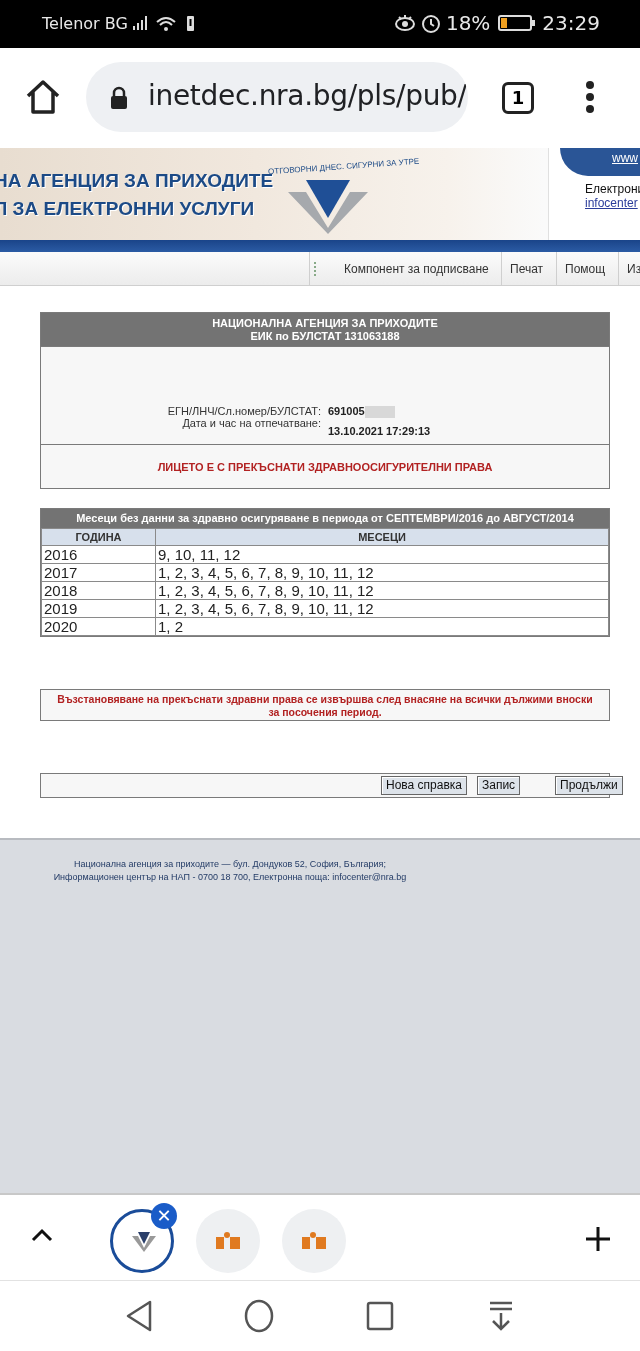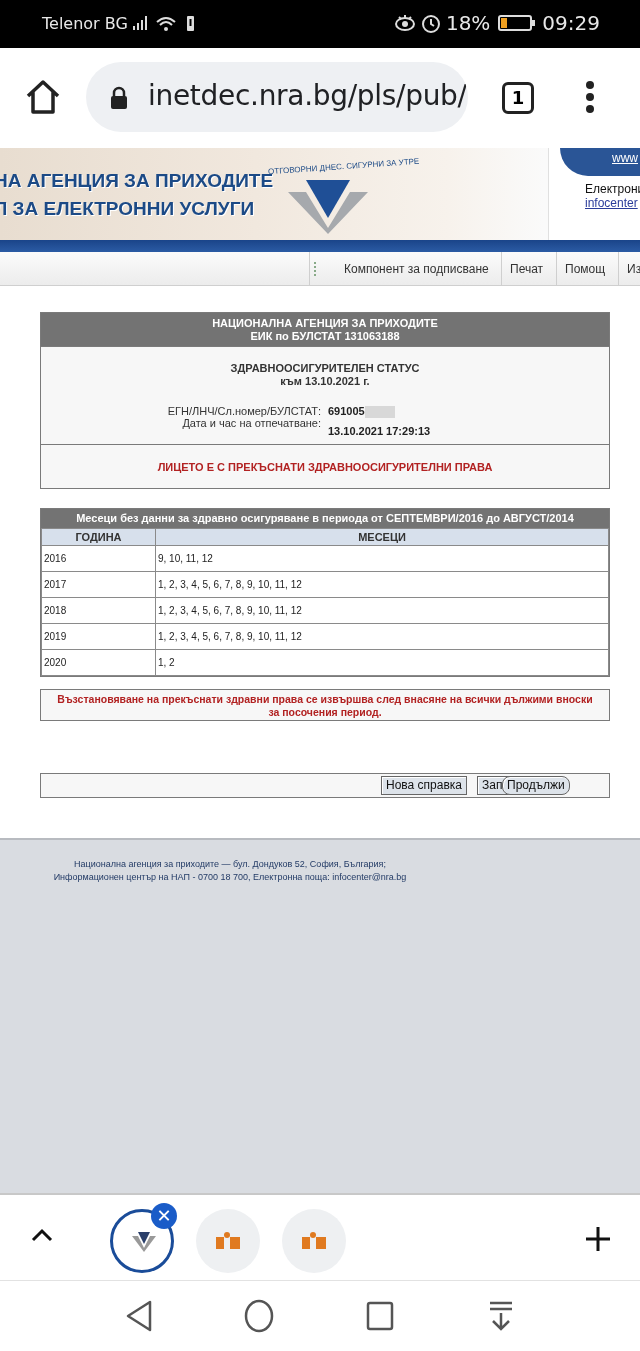--- a/index.html
+++ b/index.html
@@ -37,21 +37,21 @@
   #toolbar .tbtn { position: absolute; top: 0; height: 34px; line-height: 34px; font-size: 12px; color: #333; border-left: 1px solid #cfcfcf; padding: 0 8px; white-space: nowrap; }
 
   .panel { position: absolute; left: 40px; width: 570px; border: 1px solid #7a7a7a; background: #f7f7f7; }
   .panel-head { background: #737373; color: #fff; font-weight: bold; font-size: 11px; text-align: center; line-height: 13px; }
   .center { text-align: center; }
   .lbl { color: #333; font-size: 11px; }
   .val { color: #222; font-size: 11px; font-weight: bold; }
   .red { color: #b22222; font-weight: bold; font-size: 11px; }
 
   table.months { border-collapse: collapse; width: 100%; padding-left: 23px; }
-  table.months td { border: 1px solid #8a8a8a; font-size: 10px; color: #222; height: 26px; padding: 0 2px; background: #fff; }
+  table.months td { border: 1px solid #8a8a8a; font-size: 15px; color: #222; height: 14px; padding: 0 2px; background: #fff; }
   table.months th { border: 1px solid #8a8a8a; font-size: 11px; font-weight: bold; color: #333; height: 17px; background: #d7e0ec; }
 
   .btn { position: absolute; top: 2px; height: 19px; border: 1px solid #666; background: #dde3ea; font-size: 12px; color: #111; line-height: 17px; padding: 0 4px; white-space: nowrap; font-family: "Liberation Sans", sans-serif; box-shadow: inset 1px 1px 0 #fff; }
 
   #footer { position: absolute; left: 0; top: 838px; width: 640px; height: 355px; background: #d9dce1; border-top: 2px solid #b8bbc0; }
   #footer .f1 { position: absolute; left: 0; width: 460px; top: 18px; text-align: center; font-size: 9px; font-weight: normal; color: #233b66; line-height: 13px; }
 
   #tabstrip { position: absolute; left: 0; top: 1193px; width: 640px; height: 88px; background: #fff; border-top: 2px solid #c8c8c8; border-bottom: 1px solid #e2e2e2; }
   #navbar { position: absolute; left: 0; top: 1281px; width: 640px; height: 70px; background: #fff; }
 </style>
@@ -78,21 +78,21 @@
         <ellipse cx="11" cy="11" rx="9" ry="6" stroke="#ddd" stroke-width="2" fill="none"></ellipse>
         <circle cx="11" cy="11" r="3" fill="#ddd"></circle>
         <path d="M5 4 L7 6 M11 2 L11 5 M17 4 L15 6" stroke="#ddd" stroke-width="2"></path>
       </svg>
     <svg width="22" height="22">
         <circle cx="11" cy="12" r="8" stroke="#ddd" stroke-width="2" fill="none"></circle>
         <path d="M11 7 L11 12 L14 14" stroke="#ddd" stroke-width="2" fill="none"></path>
       </svg>
     <span>18%</span>
     <span class="battery"></span>
-    <span>09:29</span>
+    <span>23:29</span>
   </div>
 </div>
 
 <div id="browserbar">
   <svg class="home-btn" viewBox="0 0 38 38">
       <path d="M4 18 L19 4 L34 18 M9 14 L9 34 L29 34 L29 14" stroke="#222" stroke-width="3.5" fill="none" stroke-linejoin="round"></path>
     </svg>
   <div class="urlbox">
     <svg class="lock" width="22" height="24">
         <path d="M6 10 V7 a5 5 0 0 1 10 0 V10" stroke="#222" stroke-width="2.5" fill="none"></path>
@@ -133,24 +133,20 @@
   <div class="tbtn" style="left:501px;">Печат</div>
   <div class="tbtn" style="left:556px;">Помощ</div>
   <div class="tbtn" style="left:618px;">Из</div>
 </div>
 
 <div class="panel" style="top:312px; height:177px;">
   <div class="panel-head" style="height:34px; padding-top:4px; border-bottom:1px solid #7a7a7a;">
     <div>НАЦИОНАЛНА АГЕНЦИЯ ЗА ПРИХОДИТЕ</div>
     <div>ЕИК по БУЛСТАТ 131063188</div>
   </div>
-  <div class="center" style="margin-top:15px; font-size:11px; font-weight:bold; color:#333; line-height:13px;">
-    <div>ЗДРАВНООСИГУРИТЕЛЕН СТАТУС</div>
-    <div>към 13.10.2021 г.</div>
-  </div>
   <div style="position:absolute; left:0; top:92px; width:280px; text-align:right;" class="lbl">ЕГН/ЛНЧ/Сл.номер/БУЛСТАТ:</div>
   <div style="position:absolute; left:287px; top:92px;" class="val">
     <span>6910056</span><span style="display:inline-block; width:30px; height:12px; background:#d8d8d8; vertical-align:middle; margin-left:-6px;"></span>
   </div>
   <div style="position:absolute; left:0; top:104px; width:280px; text-align:right;" class="lbl">Дата и час на отпечатване:</div>
   <div style="position:absolute; left:287px; top:112px;" class="val">13.10.2021 17:29:13</div>
   <div style="position:absolute; left:0; top:131px; width:100%; border-top:1px solid #7a7a7a;"></div>
   <div style="position:absolute; left:0; top:148px; width:100%;" class="center red">ЛИЦЕТО Е С ПРЕКЪСНАТИ ЗДРАВНООСИГУРИТЕЛНИ ПРАВА</div>
 </div>
 
@@ -189,21 +185,21 @@
 </div>
 
 <div class="panel center" style="top:689px; height:32px; padding-top:3px; line-height:13px;">
   <div class="red" style="font-size:10.5px;">Възстановяване на прекъснати здравни права се извършва след внасяне на всички дължими вноски</div>
   <div class="red" style="font-size:10.5px;">за посочения период.</div>
 </div>
 
 <div class="panel" style="top:773px; height:25px;">
   <button class="btn" style="left:340px;">Нова справка</button>
   <button class="btn" style="left:436px;">Запис</button>
-  <button class="btn" style="left:461px;border-radius:8px;">Продължи</button>
+  <button class="btn" style="left:514px;">Продължи</button>
 </div>
 
 <div id="footer">
   <div class="f1">
     <div>Национална агенция за приходите — бул. Дондуков 52, София, България;</div>
     <div>Информационен център на НАП - 0700 18 700, Електронна поща: infocenter@nra.bg</div>
   </div>
 </div>
 
 <div id="tabstrip">

